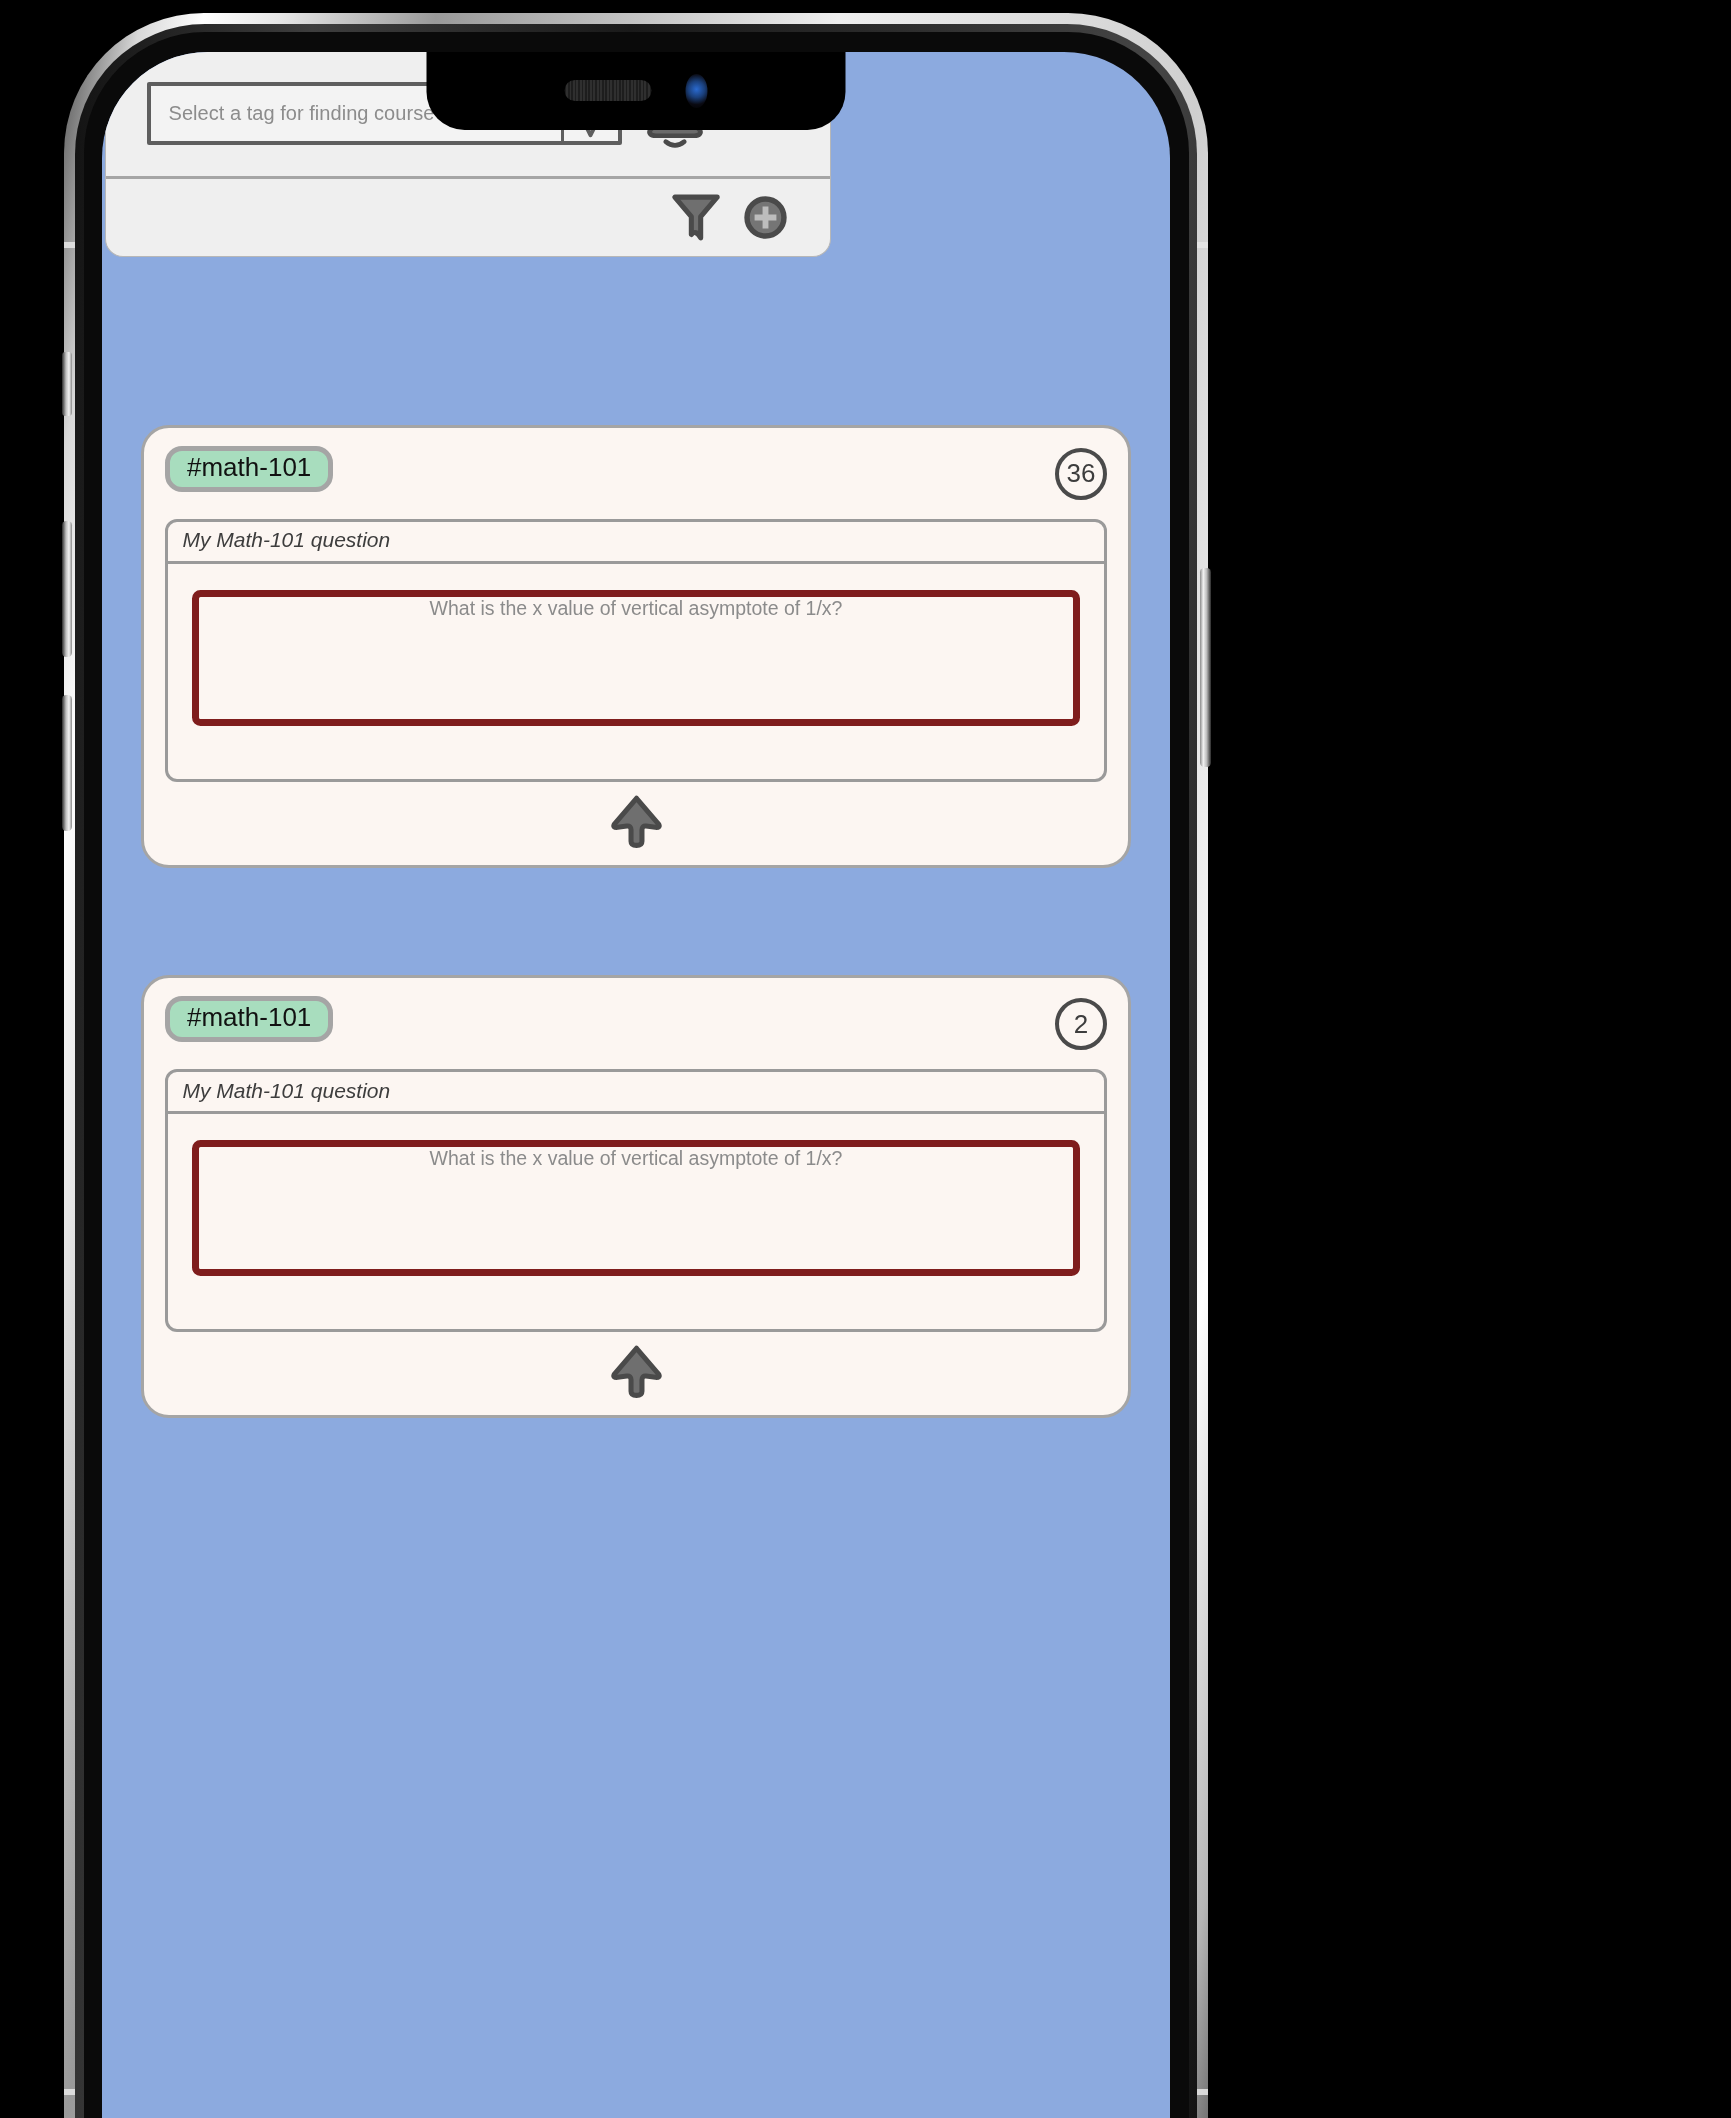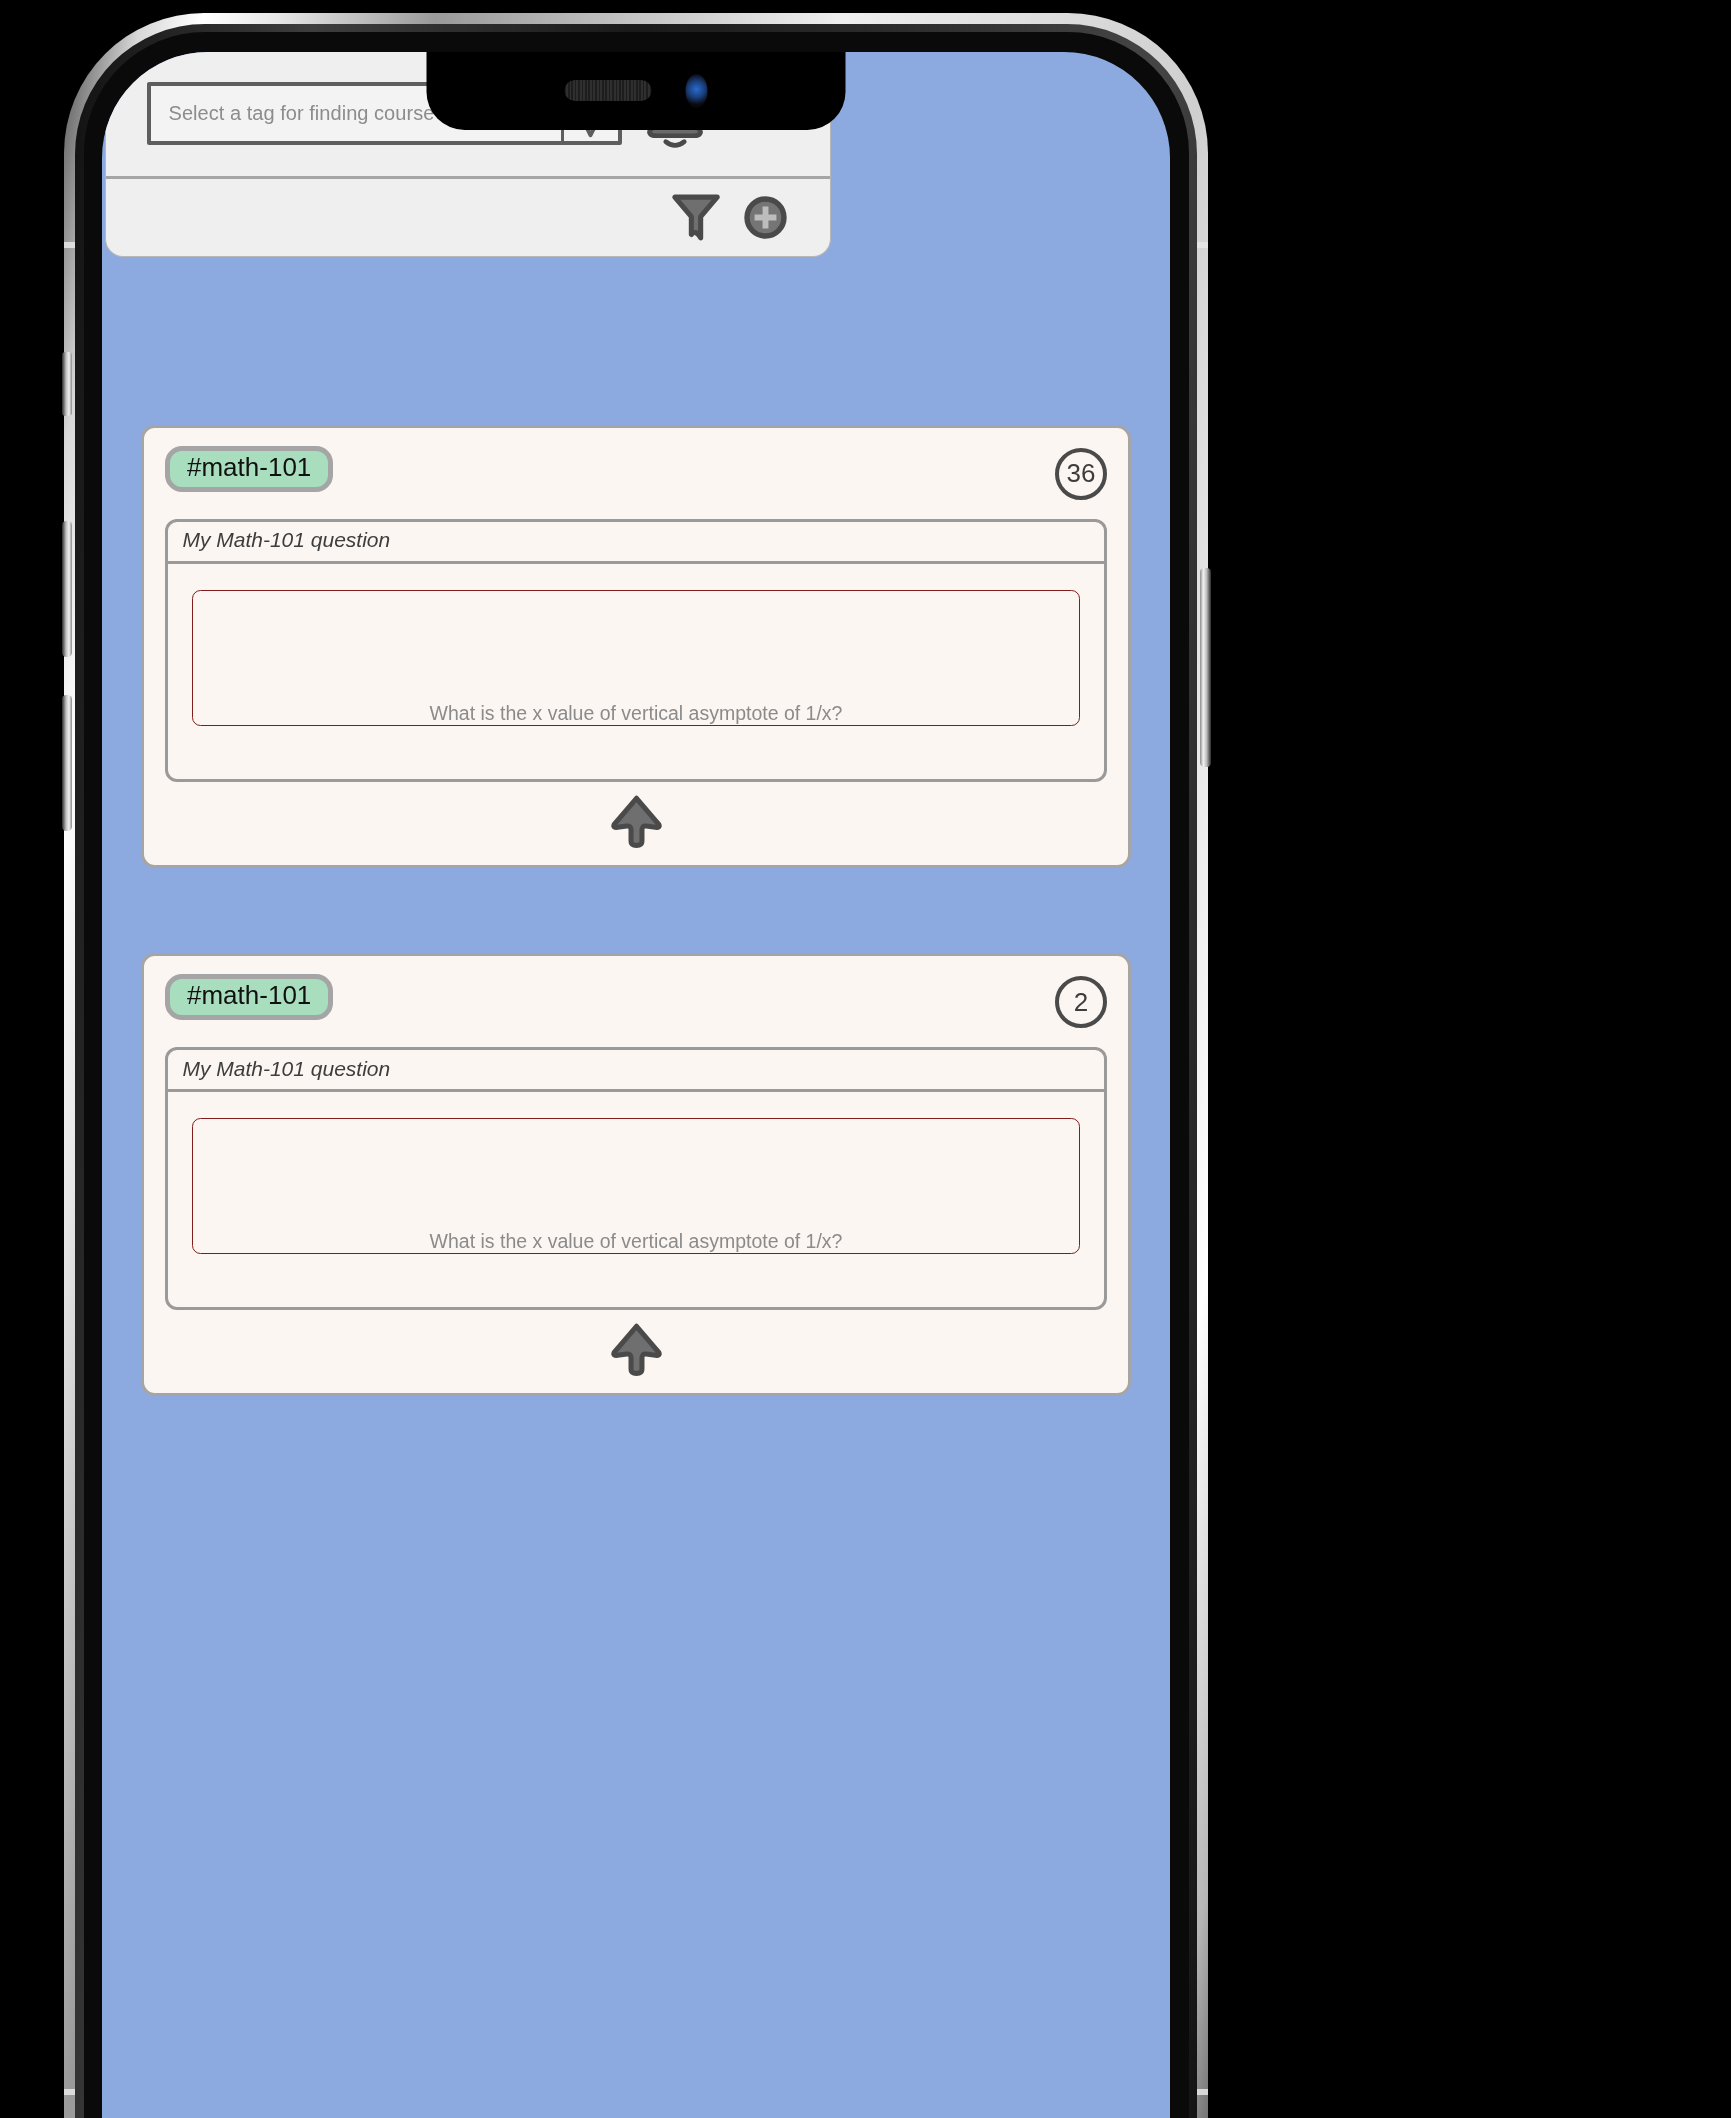--- a/index.html
+++ b/index.html
@@ -164,24 +164,24 @@
   #feed {
     position: absolute;
     left: 0; top: 0; right: 0; bottom: 0;
     padding: 373px 39px 0 39px;
     box-sizing: border-box;
   }
   .post-card {
     position: relative;
     background: #FCF6F2;
     border: 3.8px solid #a5a5a5;
-    border-radius: 14px;
+    border-radius: 28px;
     box-sizing: border-box;
     padding: 18.6px 21px 17px 21px;
-    margin-bottom: 85px;
+    margin-bottom: 107px;
   }
   .card-top {
     display: flex; align-items: flex-start; justify-content: space-between;
   }
   .tag-chip {
     background: #A8DDBE;
     border: 5.5px solid #a5a5a5;
     border-radius: 17px;
     padding: 2.5px 17px 6px 17px;
     font-size: 26px;
@@ -215,24 +215,24 @@
     padding: 6.8px 14.4px 8.5px 14.4px;
     border-bottom: 3.8px solid #9a9a9a;
     white-space: nowrap;
     overflow: hidden;
     font-style: italic;
   }
   .question-body {
     padding: 26px 24px 53px 24px;
   }
   .question-input {
-    border: 1px solid #7f1d1d;
+    border: 7px solid #7f1d1d;
     border-radius: 8.5px;
     height: 136px;
-    display: flex; align-items: flex-end; justify-content: center;
+    display: flex; align-items: flex-start; justify-content: center;
     box-sizing: border-box;
     background: #FCF6F2;
     padding: 0 12.7px;
   }
   .question-placeholder {
     font-size: 19.5px;
     color: #8b8b8b;
     text-align: center;
     white-space: nowrap;
   }

